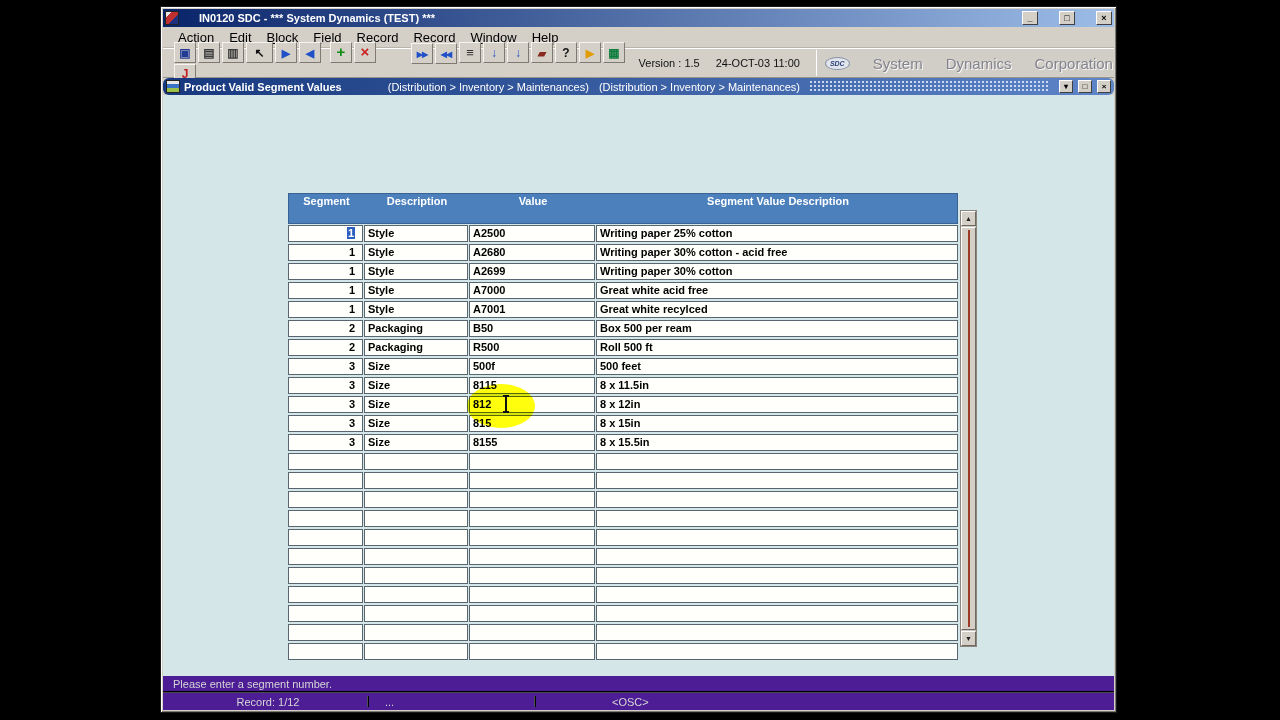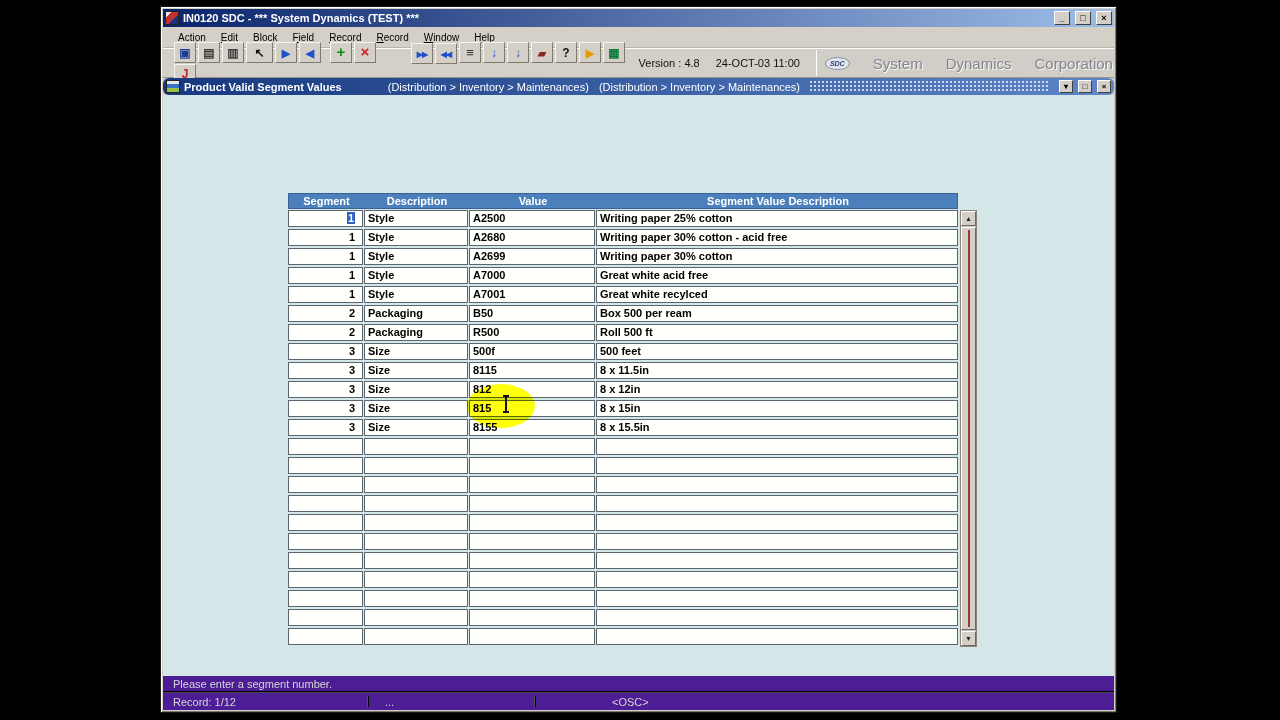--- a/index.html
+++ b/index.html
@@ -6,30 +6,30 @@
   .stage { position:relative; width:1280px; height:720px; background:#000; overflow:hidden; }
 
   .app-window { position:absolute; left:160px; top:6px; width:957px; height:707px;
     background:#d4d0c8; border:1px solid #1a1a1a; padding:2px; box-sizing:border-box;
     box-shadow: inset 1px 1px 0 #ffffff, inset -1px -1px 0 #7a7a72;
     display:flex; flex-direction:column; }
 
   
   .title-bar { flex:0 0 18px; height:18px;
     background:linear-gradient(90deg,var(--titlebar-start,#0a246a),var(--titlebar-end,#9dbde8));
-    display:flex; align-items:center; padding:0 2px; gap:4px; }
+    display:flex; align-items:center; padding:0 2px; gap:20px; }
   .app-icon { width:12px; height:12px; flex:0 0 auto; border:1px solid #222;
     background:linear-gradient(135deg,#e8e8e8 22%,#c03030 22% 62%,#203080 62%); }
   .title-text { color:#fff; font-size:11px; font-weight:700; white-space:nowrap; overflow:hidden; flex:1; }
   .win-btn { width:16px; height:14px; font-size:9px; line-height:10px; padding:0; margin-left:1px;
     background:#d4d0c8; border:1px solid; border-color:#fff #404040 #404040 #fff; color:#000; font-weight:700; font-family:inherit; }
 
   
   .menu-bar { flex:0 0 20px; height:20px; display:flex; align-items:center; padding-left:8px; gap:1px;
-    font-size:10px; color:#000; border-bottom:1px solid #b8b4ac; }
+    font-size:13px; color:#000; border-bottom:1px solid #b8b4ac; }
   .menu-item { display:inline-block; padding:2px 7px; }
   .menu-item::first-letter { text-decoration:underline; }
 
   
   .toolbar { flex:0 0 28px; height:28px; display:flex; align-items:center;
     border-top:1px solid #fff; border-bottom:1px solid #98948c; padding-left:10px; }
   .tb-btn { height:21px; min-width:22px; margin:0 1px; padding:0 2px; font-family:inherit;
     background:#d4d0c8; border:1px solid; border-color:#f6f4ef #7e7a72 #7e7a72 #f6f4ef;
     text-align:center; line-height:18px; }
   .tb-btn.wide { min-width:27px; }
@@ -57,21 +57,21 @@
     background-image:radial-gradient(rgba(225,234,250,.85) 1px, transparent 1.4px);
     background-size:4px 4px; }
   .mdi-btn { width:14px; height:13px; padding:0; font-size:8px; line-height:10px; font-weight:700; color:#000;
     background:#d4d0c8; border:1px solid; border-color:#fff #404040 #404040 #fff; font-family:inherit; margin-left:1px; }
 
   
   .content { flex:1; position:relative; background:var(--content-teal,#d5e6e8); overflow:hidden; }
 
   .grid-block { position:absolute; left:125px; top:98px; width:670px; }
   .grid-header { display:grid; grid-template-columns:75px 104px 126px 362px; column-gap:1px;
-    height:16px; background:var(--header-blue,#4b80bd); border:1px solid #3a6394; box-sizing:border-box; margin-bottom:1px; }
+    height:31px; background:var(--header-blue,#4b80bd); border:1px solid #3a6394; box-sizing:border-box; margin-bottom:1px; }
   .h-cell { color:#fff; font-size:11px; font-weight:700; text-align:center; line-height:15px; overflow:hidden; white-space:nowrap; }
   .grid-row { display:grid; grid-template-columns:75px 104px 126px 362px; column-gap:1px; margin-bottom:2px; }
   .cell { height:17px; box-sizing:border-box; background:#fffffb; border:1px solid #59656f;
     font-size:11px; font-weight:700; color:#000; line-height:15px; padding:0 3px; white-space:nowrap; overflow:hidden; }
   .cell.segment { text-align:right; padding-right:7px; }
   .sel { background:#2e5fc0; color:#fff; padding:0 1px; }
 
   .vscroll { position:absolute; left:797px; top:115px; width:17px; height:437px; box-sizing:border-box;
     background:#ccc8bf; border:1px solid #8a867e; display:flex; flex-direction:column; }
   .scroll-btn { flex:0 0 15px; height:15px; box-sizing:border-box; text-align:center; font-size:7px; line-height:13px; color:#222;
@@ -85,21 +85,21 @@
     background:var(--highlight-yellow,#ffff00); mix-blend-mode:multiply; opacity:.95; }
   .ibeam { position:absolute; left:342px; top:300px; width:2px; height:18px; background:#111; }
   .ibeam::before, .ibeam::after { content:""; position:absolute; left:-2px; width:6px; height:2px; background:#111; }
   .ibeam::before { top:0; } .ibeam::after { bottom:0; }
 
   
   .status-area { flex:0 0 34px; background:#4c1d95; color:#d6d6d6; font-size:11px; }
   .status-msg-row { height:16px; line-height:16px; padding-left:10px; border-bottom:1px solid #4a4a4a;
     box-shadow:0 -1px 0 #000 inset; white-space:nowrap; }
   .status-record-row { height:17px; display:flex; align-items:center; padding-left:10px; }
-  .rec { flex:0 0 190px; }
+  .rec { flex:0 0 190px;text-align:center; }
   .ellip { flex:0 0 145px; padding-left:12px; }
   .vsep { width:1px; height:11px; background:#4f4f4f; border-right:1px solid #000; margin:0 4px; }
   .osc { padding-left:72px; }
 </style>
 </head>
 <body>
 
 <div class="stage">
   <div class="app-window">
 
@@ -117,21 +117,21 @@
         <span class="menu-item">Block</span>
         <span class="menu-item">Field</span>
         <span class="menu-item">Record</span>
         <span class="menu-item">Record</span>
         <span class="menu-item">Window</span>
         <span class="menu-item">Help</span>
       </div>
 
     <div class="toolbar">
       <span class="tb-buttons"><button class="tb-btn"><span class="g" style="color: rgb(34, 60, 150); font-size: 12px;">▣</span></button><button class="tb-btn"><span class="g" style="color: rgb(60, 60, 60); font-size: 12px;">▤</span></button><button class="tb-btn"><span class="g" style="color: rgb(60, 60, 60); font-size: 12px;">▥</span></button><button class="tb-btn wide"><span class="g" style="color: rgb(17, 17, 17); font-size: 12px;">↖</span></button><button class="tb-btn"><span class="g" style="color: rgb(32, 80, 200); font-size: 11px;">▶</span></button><button class="tb-btn"><span class="g" style="color: rgb(32, 80, 200); font-size: 11px;">◀</span></button><button class="tb-btn sep-sm"><span class="g" style="color: rgb(12, 140, 20); font-size: 15px;">+</span></button><button class="tb-btn"><span class="g" style="color: rgb(204, 31, 31); font-size: 15px;">×</span></button><button class="tb-btn sep-lg"><span class="g" style="color: rgb(32, 80, 200); font-size: 8px; letter-spacing: -1px;">▶▶</span></button><button class="tb-btn"><span class="g" style="color: rgb(32, 80, 200); font-size: 8px; letter-spacing: -1px;">◀◀</span></button><button class="tb-btn"><span class="g" style="color: rgb(51, 51, 51); font-size: 13px;">≡</span></button><button class="tb-btn"><span class="g" style="color: rgb(32, 80, 200); font-size: 12px;">↓</span></button><button class="tb-btn"><span class="g" style="color: rgb(32, 80, 200); font-size: 12px;">↓</span></button><button class="tb-btn"><span class="g" style="color: rgb(138, 42, 30); font-size: 11px;">▰</span></button><button class="tb-btn"><span class="g" style="color: rgb(17, 17, 17); font-size: 12px;">?</span></button><button class="tb-btn"><span class="g" style="color: rgb(224, 156, 0); font-size: 11px;">▶</span></button><button class="tb-btn"><span class="g" style="color: rgb(12, 124, 60); font-size: 12px;">▦</span></button><button class="tb-btn"><span class="g" style="color: rgb(192, 32, 32); font-size: 12px;">J</span></button></span>
-      <span class="version">Version : 4.8</span>
+      <span class="version">Version : 1.5</span>
       <span class="datetime">24-OCT-03 11:00</span>
       <span class="logo">
         <span class="logo-mark">SDC</span>
         <span class="logo-word">System</span>
         <span class="logo-word">Dynamics</span>
         <span class="logo-word">Corporation</span>
       </span>
     </div>
 
     <div class="mdi-bar">

